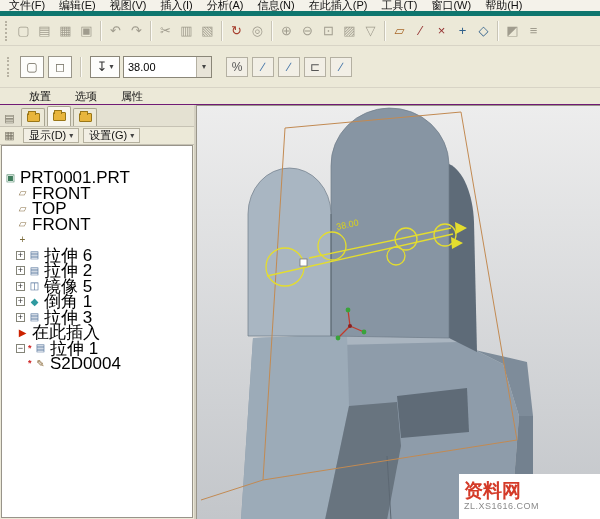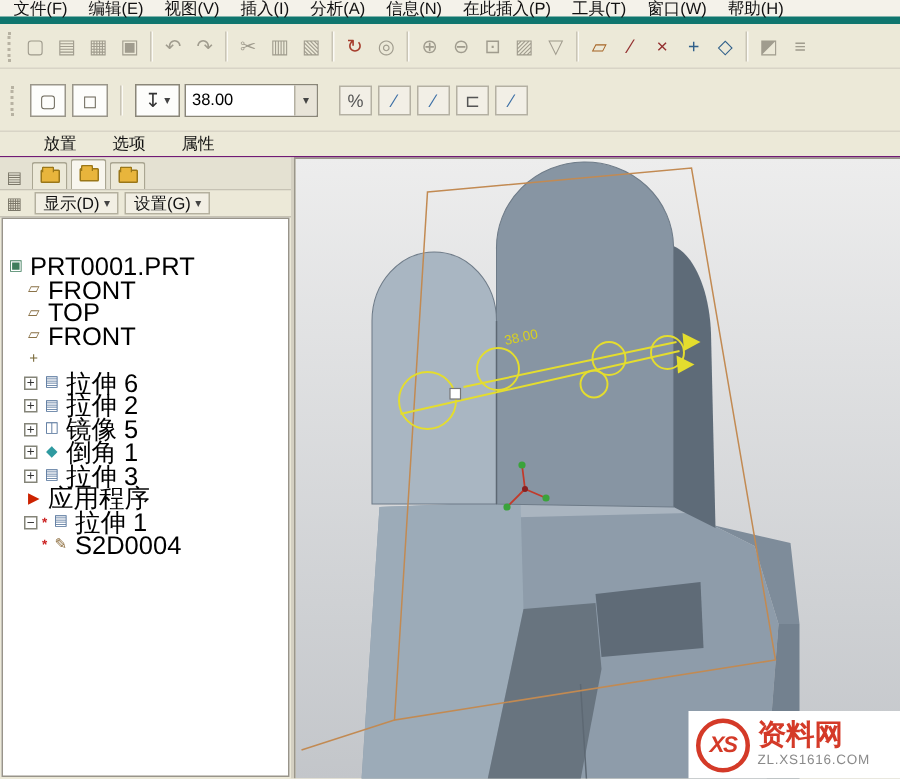--- a/index.html
+++ b/index.html
@@ -292,21 +292,21 @@
   </div>
         <div class="tree-item" style="padding-left: 14px;">
     <span class="t-exp">+</span>
 
     <span class="t-icon" style="color: rgb(79, 111, 152);">▤</span>
     <span class="t-label">拉伸 3</span>
   </div>
         <div class="tree-item" style="padding-left: 14px;">
 
     <span class="t-icon" style="color: rgb(204, 34, 0);">▶</span>
-    <span class="t-label">应用程序</span>
+    <span class="t-label">在此插入</span>
   </div>
         <div class="tree-item" style="padding-left: 14px;">
     <span class="t-exp">−</span>
     <span class="t-marker">*</span>
     <span class="t-icon" style="color: rgb(79, 111, 152);">▤</span>
     <span class="t-label">拉伸 1</span>
   </div>
         <div class="tree-item" style="padding-left: 26px;">
 
     <span class="t-marker">*</span>
@@ -361,20 +361,19 @@
         <circle cx="141" cy="232" r="2.4" fill="#3aa33a"></circle>
         <circle cx="167" cy="226" r="2.4" fill="#3aa33a"></circle>
         <circle cx="151" cy="204" r="2.4" fill="#3aa33a"></circle>
         <circle cx="153" cy="220" r="2" fill="#8a2020"></circle>
       </g>
 
       <rect x="103" y="153" width="7" height="7" fill="#ffffff" stroke="#777" stroke-width="0.8"></rect>
     </svg>
 
     <div class="watermark">
-      <span class="wm-logo">XS</span>
       <span class="wm-col">
         <span class="wm-brand">资料网</span>
         <span class="wm-url">ZL.XS1616.COM</span>
       </span>
     </div>
   </div>
 </div>
 
 </body></html>

